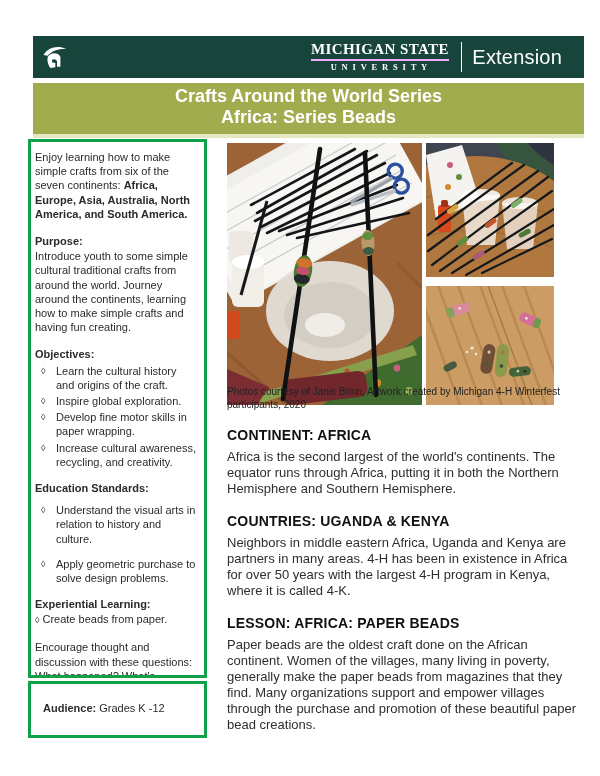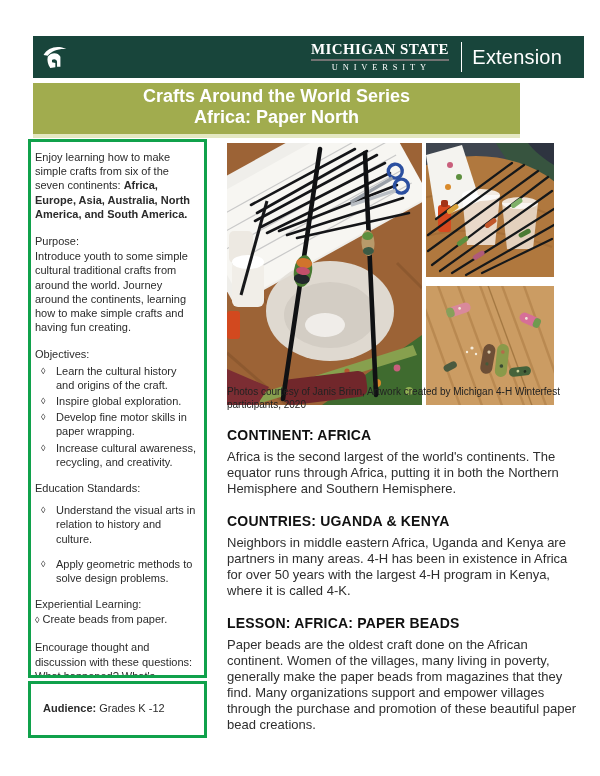--- a/index.html
+++ b/index.html
@@ -6,38 +6,38 @@
   .page{position:relative;width:600px;height:776px;background:#fff;overflow:hidden;
         font-family:"Liberation Sans",sans-serif;color:#2d2d2d;}
 
   
   .topbar{position:absolute;left:33px;top:36px;width:551px;height:42px;background:#18453B;
           display:flex;align-items:center;}
   .helmet{margin-left:8px;display:flex;align-items:center;}
   .brand{margin-left:auto;display:flex;align-items:center;padding-right:22px;}
   .wordmark{display:inline-block;text-align:center;color:#fff;}
   .wm-top{font-family:"Liberation Serif",serif;font-weight:700;font-size:15px;line-height:15px;
-          letter-spacing:.4px;border-bottom:2px solid #737373;padding-bottom:2px;white-space:nowrap;}
-  .wm-bottom{font-family:"Liberation Serif",serif;font-weight:400;font-size:8.5px;line-height:9px;
+          letter-spacing:.4px;border-bottom:2px solid #f0abfc;padding-bottom:2px;white-space:nowrap;}
+  .wm-bottom{font-family:"Liberation Serif",serif;font-weight:700;font-size:8.5px;line-height:9px;
           letter-spacing:4.8px;margin-top:2px;white-space:nowrap;text-indent:3px;}
   .hdr-divider{width:1.5px;height:30px;background:#fff;margin:0 10px 0 12px;}
   .extension{color:#fff;font-size:20px;font-weight:400;letter-spacing:.2px;}
 
   
-  .banner{position:absolute;left:33px;top:83px;width:487px;height:48px;background:#A1AC4E;
+  .banner{position:absolute;left:33px;top:83px;width:551px;height:48px;background:#A1AC4E;
           border-bottom:4px solid #E4E8C2;color:#fff;text-align:center;
           font-weight:700;font-size:18px;line-height:21px;padding-top:3px;box-sizing:content-box;}
 
   
   .box{position:absolute;left:28px;width:179px;border:3px solid #10A14B;box-sizing:border-box;
        background:#fff;font-size:11px;line-height:14.2px;color:#2b2b2b;}
   .box1{top:139px;height:539px;padding:8px 7px 0 4px;overflow:hidden;}
   .box2{top:681px;height:57px;padding:17px 7px 0 12px;}
   .box p{margin:0 0 13px;}
-  .box p.h{margin:0 0 1px;font-weight:400;}
+  .box p.h{margin:0 0 1px;font-weight:700;}
   .box ul{list-style:none;margin:1px 0 11px;padding:0;}
   .box li{display:grid;grid-template-columns:15px 1fr;margin:0 0 0 6px;padding:1px 0;}
   .box li.spaced{margin-bottom:9px;}
   .dia{font-size:9px;line-height:14px;}
   .exp-line .dia{margin-right:3px;}
 
   
   .ph{position:absolute;display:block;}
   .ph1{left:227px;top:143px;}
   .ph2{left:426px;top:143px;}
@@ -69,21 +69,21 @@
         <div class="wm-top">MICHIGAN STATE</div>
         <div class="wm-bottom">UNIVERSITY</div>
       </div>
       <div class="hdr-divider"></div>
       <div class="extension">Extension</div>
     </div>
   </header>
 
   <div class="banner">
     <div>Crafts Around the World Series</div>
-    <div>Africa: Paper North</div>
+    <div>Africa: Series Beads</div>
   </div>
 
   <aside class="box box1">
     <p><span>Enjoy learning how to make simple crafts from six of the seven continents: </span><b>Africa, Europe, Asia, Australia, North America, and South America.</b></p>
 
     <p class="h">Purpose:</p>
     <p>Introduce youth to some simple cultural traditional crafts from around the world. Journey around the continents, learning how to make simple crafts and having fun creating.</p>
 
     <p class="h">Objectives:</p>
     <ul>
@@ -106,21 +106,21 @@
     </ul>
 
     <p class="h" style="margin-bottom:7px">Education Standards:</p>
     <ul>
       <li class="spaced">
           <span class="dia">◊</span>
           <span>Understand the visual arts in relation to history and culture.</span>
         </li>
       <li>
           <span class="dia">◊</span>
-          <span>Apply geometric methods to solve design problems.</span>
+          <span>Apply geometric purchase to solve design problems.</span>
         </li>
     </ul>
 
     <p class="h">Experiential Learning:</p>
     <p class="exp-line"><span class="dia">◊</span><span>Create beads from paper.</span></p>
 
     <p>Encourage thought and discussion with these questions: What happened? What's important? So what? Now what?</p>
   </aside>
 
   <aside class="box box2">

